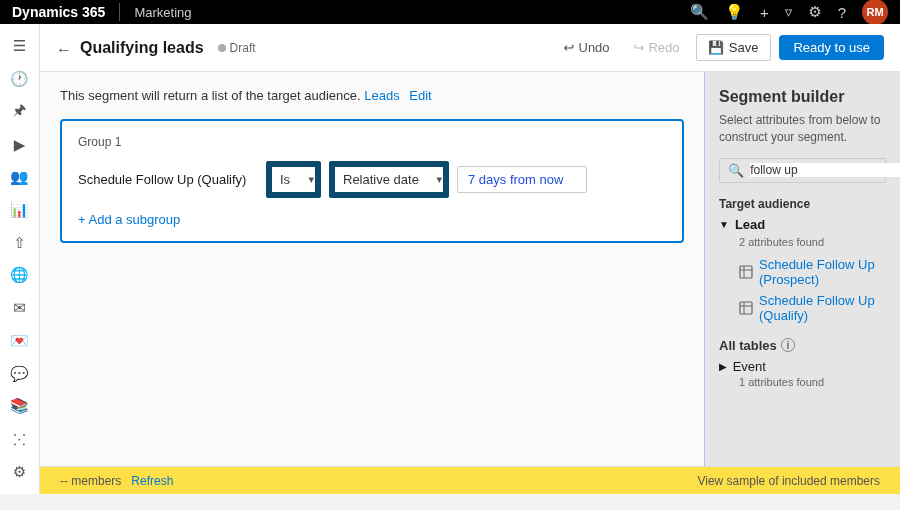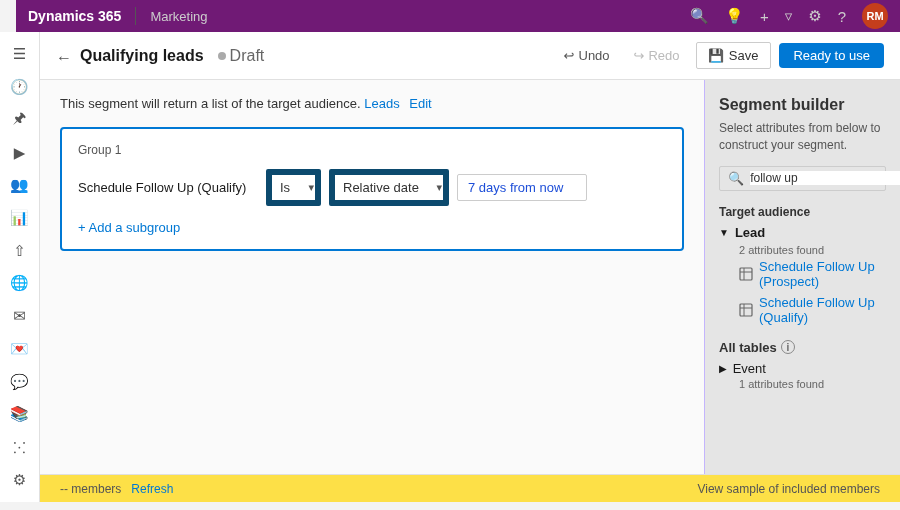--- a/index.html
+++ b/index.html
@@ -1,27 +1,26 @@
 <!DOCTYPE html>
 <html><head>
   <meta charset="utf-8">
   <style>
     * { box-sizing: border-box; margin: 0; padding: 0; }
     body { font-family: 'Segoe UI', sans-serif; font-size: 13px; color: #333; background: #f3f3f3; height: 510px; overflow: hidden; }
 
     
     .top-nav {
-      background: #701a75;
-      height: 32px;
+      background: #000000;
+      height: 24px;
       display: flex;
       align-items: center;
       padding: 0 12px;
       color: #fff;
       gap: 10px;
-      margin-left: 16px;
     }
     .top-nav-title {
       font-weight: 700;
       font-size: 14px;
       color: #fff;
     }
     .top-nav-divider {
       width: 1px;
       height: 18px;
       background: #555;
@@ -111,21 +110,21 @@
     }
     .page-title {
       font-size: 16px;
       font-weight: 600;
       color: #1a1a1a;
     }
     .draft-badge {
       display: flex;
       align-items: center;
       gap: 4px;
-      font-size: 16px;
+      font-size: 12px;
       color: #666;
       margin-left: 6px;
     }
     .draft-dot {
       width: 8px;
       height: 8px;
       border-radius: 50%;
       background: #aaa;
     }
     .header-actions {
@@ -330,20 +329,21 @@
       cursor: pointer;
       font-size: 13px;
       font-weight: 600;
       color: #1a1a1a;
       margin-bottom: 4px;
     }
     .attr-count {
       font-size: 11px;
       color: #666;
       margin-left: 20px;
+      margin-bottom: 6px;
     }
     .attr-item {
       display: flex;
       align-items: center;
       gap: 6px;
       font-size: 13px;
       color: #0078d4;
       cursor: pointer;
       padding: 3px 4px 3px 20px;
       border-radius: 2px;

